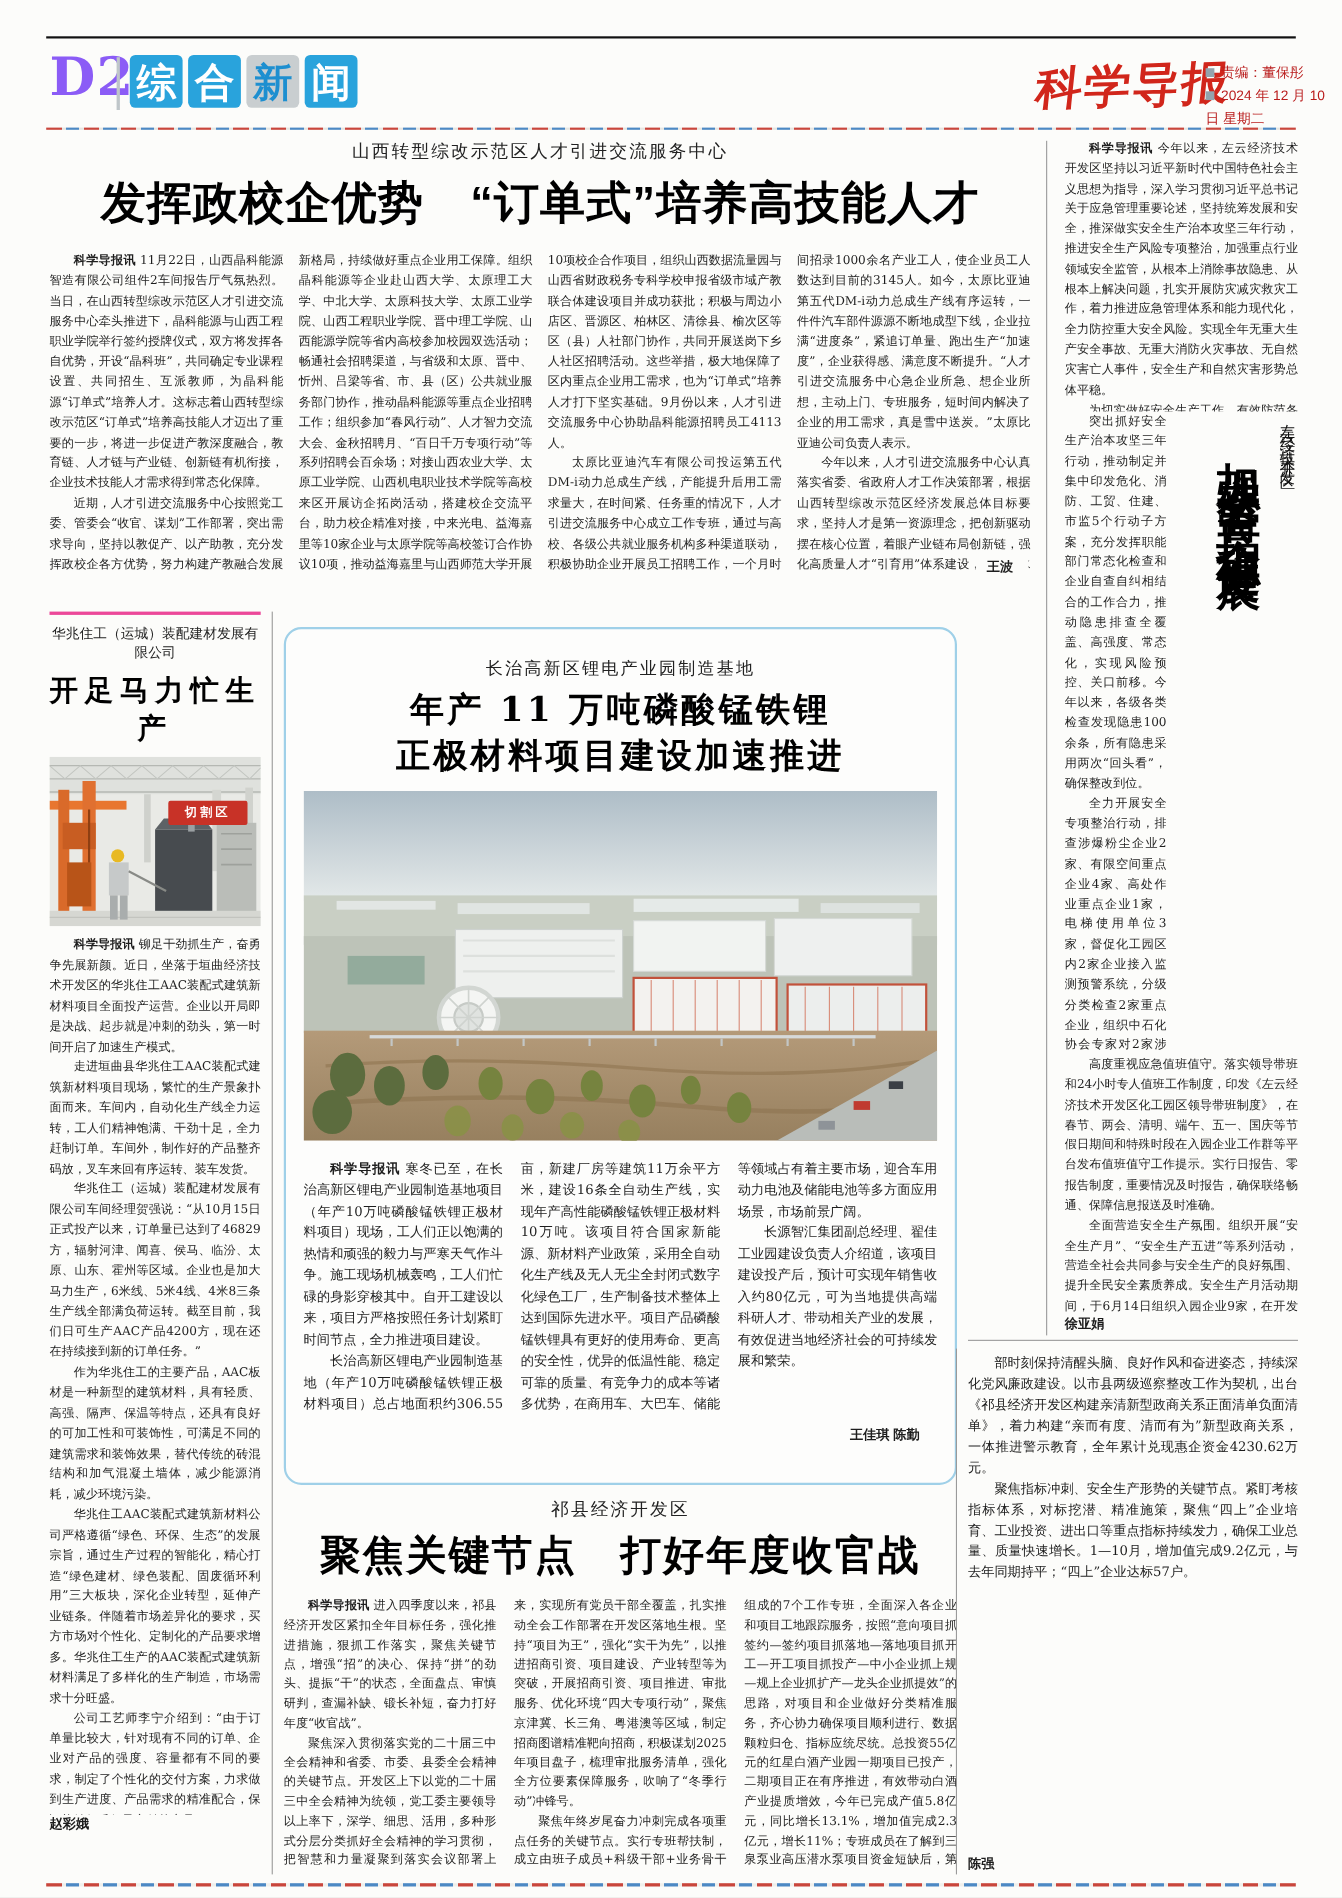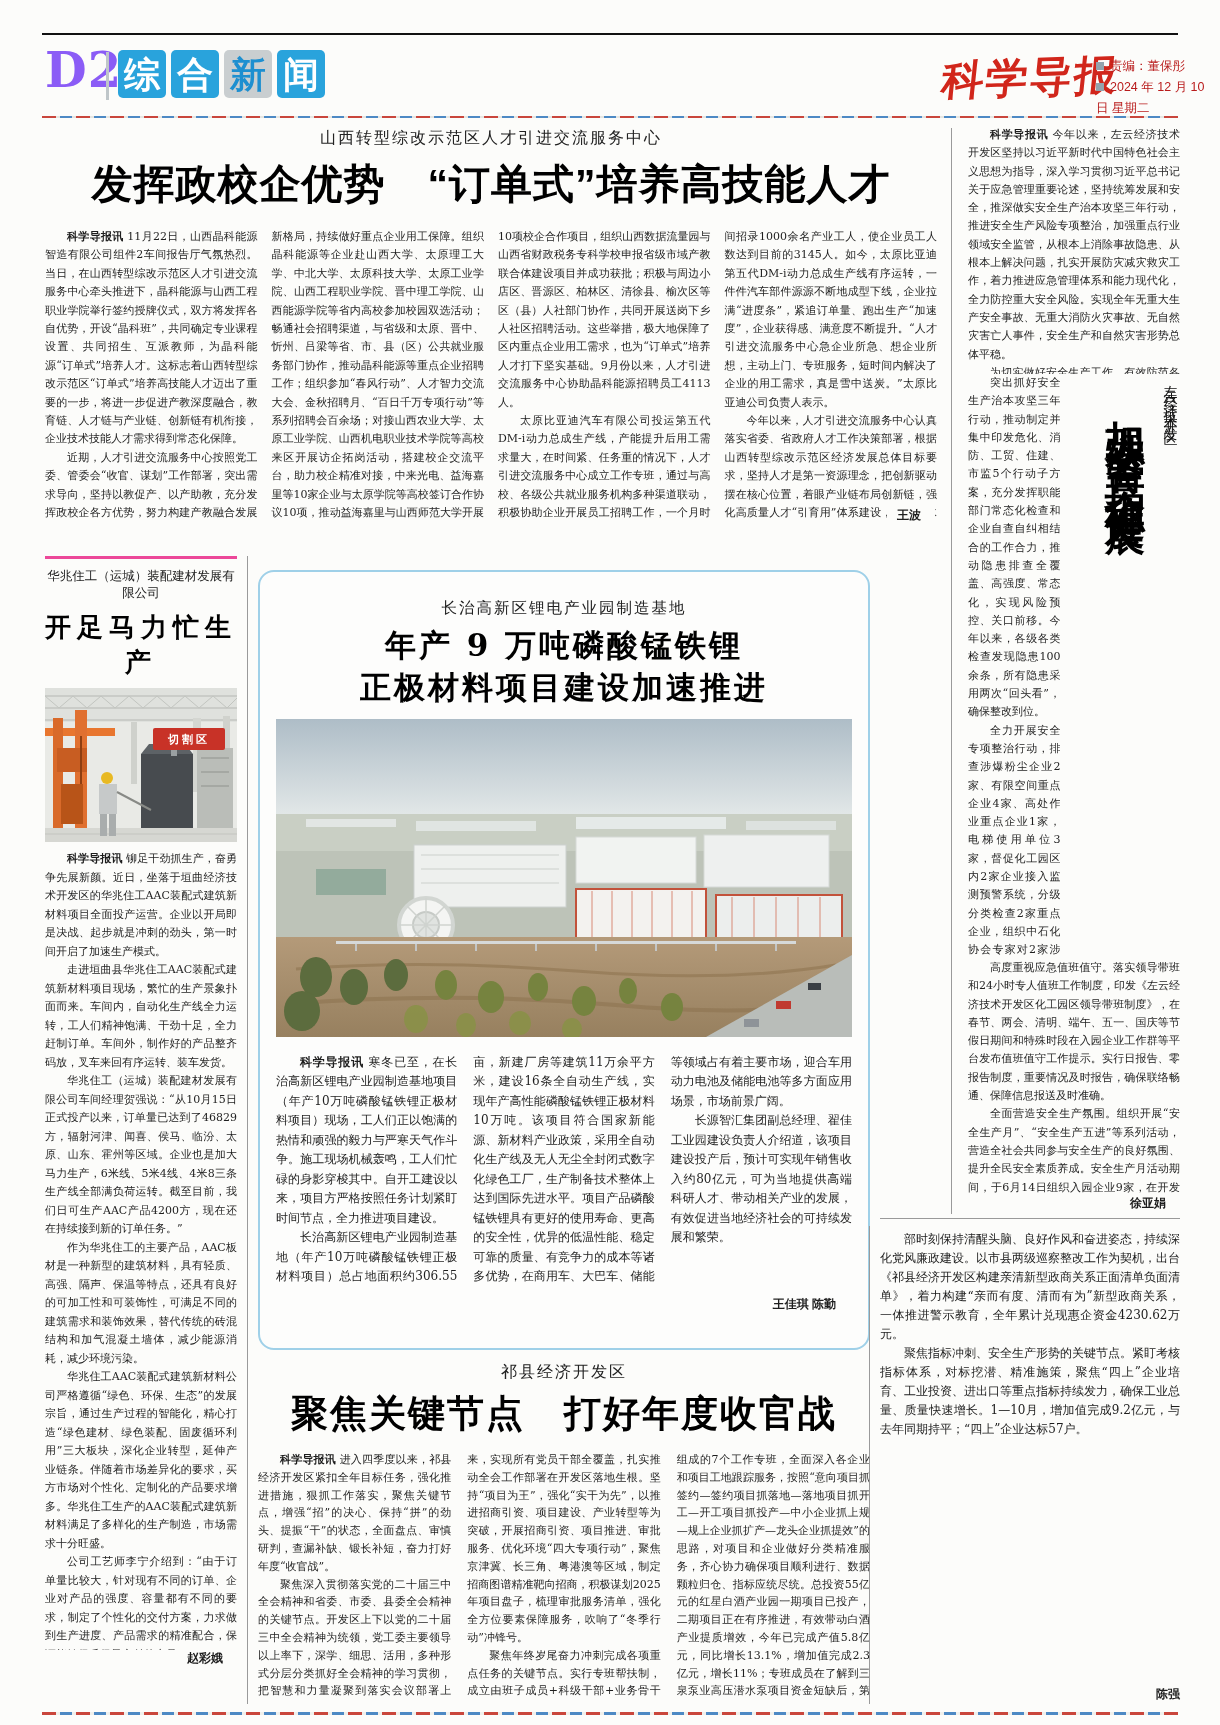--- a/index.html
+++ b/index.html
@@ -24,21 +24,21 @@
   .edinfo .sq{display:inline-block;width:8px;height:8px;background:#93a3ad;margin-right:6px;}
   .hdr-rule{position:absolute;left:42px;top:116px;width:1136px;height:2px;
             background:repeating-linear-gradient(90deg,#c9463c 0 14px,#e6e6e2 14px 18px,#4d89c4 18px 30px,#e6e6e2 30px 34px);}
   .ftr-rule{position:absolute;left:42px;top:1712px;width:1136px;height:3px;
             background:repeating-linear-gradient(90deg,#c9463c 0 14px,#f0f0ec 14px 18px,#4d89c4 18px 30px,#f0f0ec 30px 34px);}
   
   .kicker{font-size:16px;letter-spacing:2px;text-align:center;color:#222;}
   .headline{text-align:center;font-weight:bold;color:#000;}
   .art-body{text-align:justify;overflow:hidden;position:relative;color:#1e1e1e;}
   .art-body p{margin:0;text-indent:2em;}
-  .byline{font-weight:bold;font-size:12px;text-align:right;padding-right:14px;
+  .byline{font-weight:bold;font-size:12px;padding-right:14px;
           font-family:"Liberation Sans",sans-serif;}
   .byline.absbl{position:absolute;right:2px;bottom:0;background:#fcfcfa;padding-left:10px;}
   
   .main-art{position:absolute;left:45px;top:128px;width:892px;}
   .main-art .headline{font-size:41px;letter-spacing:1px;margin-top:8px;
       font-family:"Liberation Sans","DejaVu Sans",sans-serif;}
   .main-body{margin-top:16px;height:296px;column-count:4;column-gap:14px;
              font-size:11px;line-height:18.4px;}
   
   .sidebar{position:absolute;left:968px;top:126px;width:212px;}
@@ -185,21 +185,21 @@
         <p>公司工艺师李宁介绍到：“由于订单量比较大，针对现有不同的订单、企业对产品的强度、容量都有不同的要求，制定了个性化的交付方案，力求做到生产进度、产品需求的精准配合，保证能够保质保量交付的产品。”</p>
       </div>
     <div class="byline">赵彩娥</div>
   </div>
 
   <div class="rule-v" style="left:247px;top:556px;height:1148px;"></div>
 
   <div class="box-art">
     <div class="kicker sans">长治高新区锂电产业园制造基地</div>
     <div class="headline">
-      <div>年产 9 万吨磷酸锰铁锂</div>
+      <div>年产 11 万吨磷酸锰铁锂</div>
       <div>正极材料项目建设加速推进</div>
     </div>
     <svg class="photo-aerial" viewBox="0 0 576 318">
       <defs>
         <linearGradient id="skyg" x1="0" y1="0" x2="0" y2="1">
           <stop offset="0" stop-color="#aebdc7"></stop>
             <stop offset="1" stop-color="#e4e9e9"></stop>
         </linearGradient>
         <linearGradient id="dirtg" x1="0" y1="0" x2="0" y2="1">
           <stop offset="0" stop-color="#b49a79"></stop>

